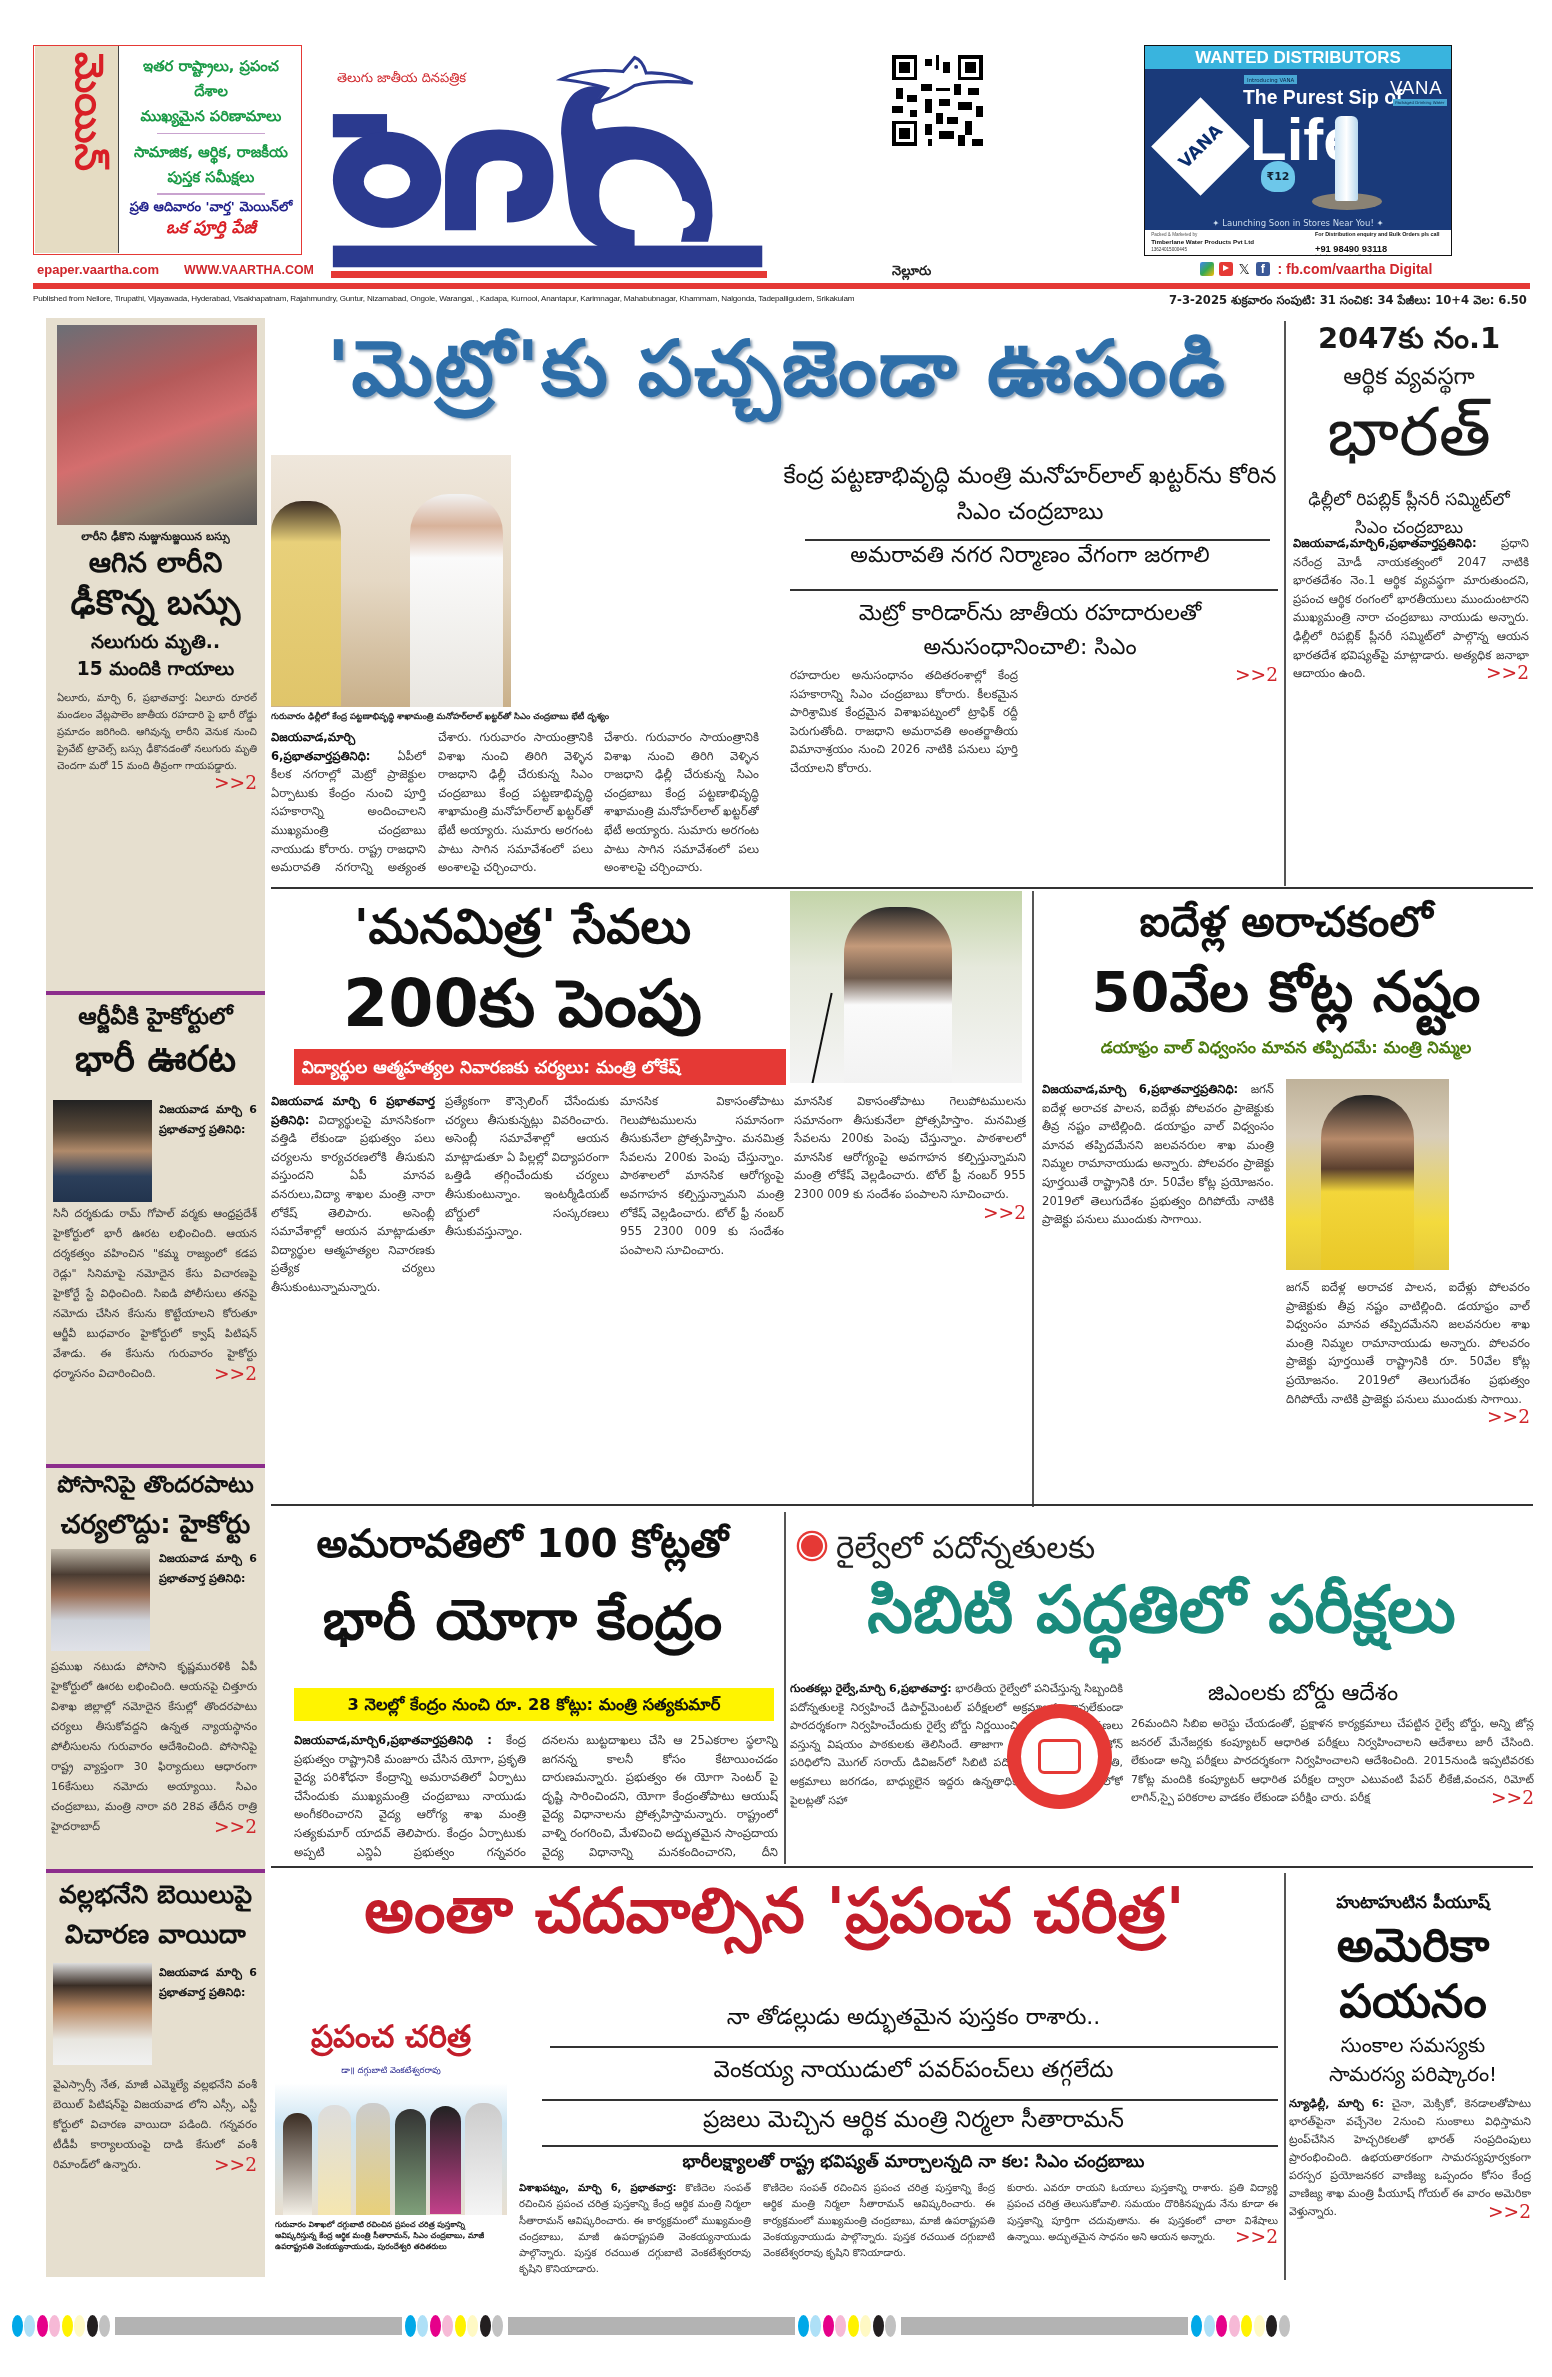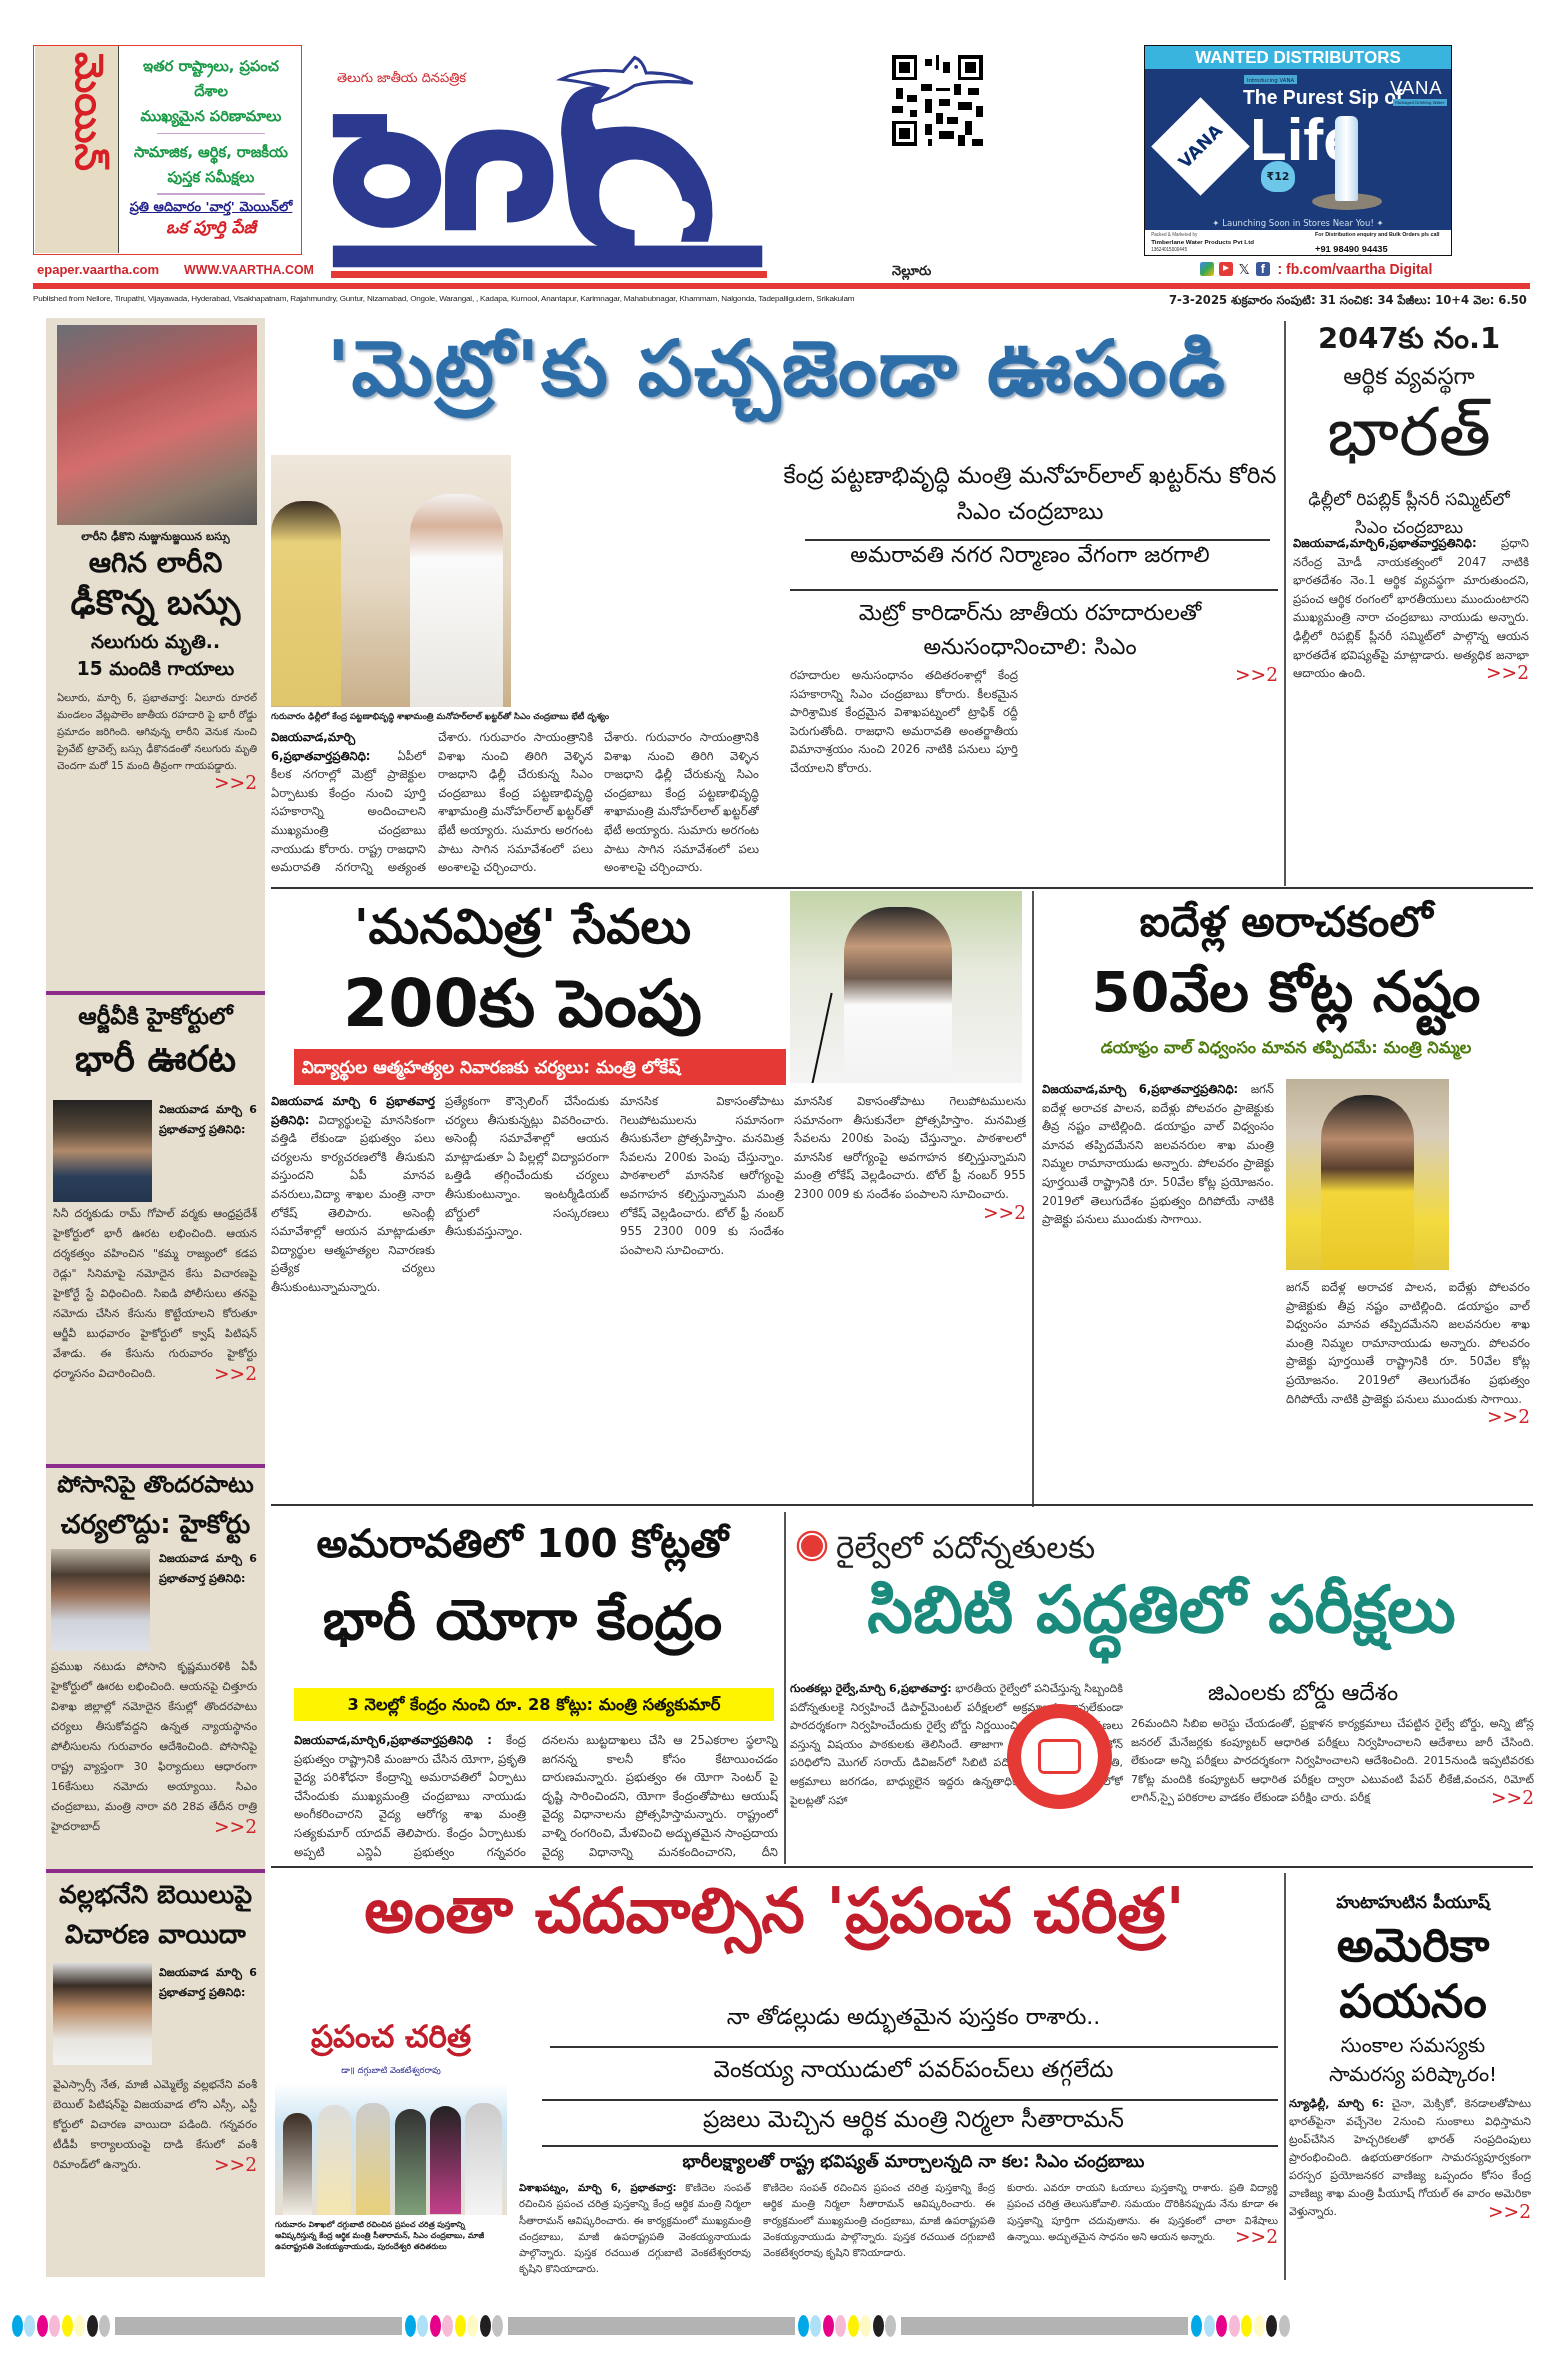--- a/index.html
+++ b/index.html
@@ -10,21 +10,21 @@
   .body-text b { color: #111; }
   .more { color: #d0262b; font-family: "DejaVu Serif", serif; font-size: 18.6px; float: right; }
 
   
   #promo-box { left: 33px; top: 45px; width: 269px; height: 210px; border: 1.5px solid #e53935; background: #fff; }
   #promo-side { left: 35px; top: 46px; width: 84px; height: 207px; background: #e5dcc3; border-right: 1.5px solid #444; overflow: hidden; }
   #promo-side .vt { position:absolute; left: 6.2px; top: 6.2px; width: 194px; height: 70px; transform: rotate(90deg) translate(0,-71px); transform-origin: top left; color:#d91f26; font-weight: bold; font-size: 39px; white-space: nowrap; }
   #promo-lines { left: 124px; top: 53px; width: 174px; text-align: center; }
   #promo-lines .g { color: #1a9a46; font-size: 14.7px; line-height: 25px; font-weight: bold; }
   #promo-lines .sep { width: 108px; height: 1.5px; background: #c9a3cf; margin: 4.6px auto; }
-  #promo-lines .n { color: #1f1f8a; font-size: 13px; font-weight: bold; margin-top: 3.1px; text-decoration: underline; }
+  #promo-lines .n { color: #1f1f8a; font-size: 13px; font-weight: bold; margin-top: 3.1px; }
   #promo-lines .r { color: #d91f26; font-size: 17px; font-weight: bold; font-style: italic; }
   #epaper-link { left: 37px; top: 262px; color: #d0262b; font-weight: bold; font-size: 13px; font-family: "Liberation Sans", sans-serif; }
   #www-link { left: 184px; top: 263px; color: #d0262b; font-weight: bold; font-size: 12.4px; font-family: "Liberation Sans", sans-serif; }
 
   #tagline { left: 337px; top: 70px; color: #d0262b; font-size: 13px; }
   #logo-svg { left: 329px; top: 48px; }
   #logo-underline { left: 331px; top: 271px; width: 436px; height: 7px; background: #e53935; }
 
   #qr { left: 892px; top: 54px; width: 91px; height: 93px; }
   #edition { left: 892px; top: 263px; font-size: 13px; font-weight: bold; color: #222; }
@@ -196,21 +196,21 @@
   <div class="vana-sub">Packaged Drinking Water</div>
   <div class="heart"><span>₹12</span></div>
   <div class="rock"></div>
   <div class="bottle"></div>
   <div class="launch">✦ Launching Soon in Stores Near You! ✦</div>
   <div class="foot">
     <div class="pk">Packed &amp; Marketed by</div>
     <div class="co">Timberlane Water Products Pvt Ltd</div>
     <div class="fs">13624015000445</div>
     <div class="enq">For Distribution enquiry and Bulk Orders pls call</div>
-    <div class="ph">+91 98490 94435</div>
+    <div class="ph">+91 98490 93118</div>
     <div class="em">timberlanewaterproducts@gmail.com</div>
   </div>
 </div>
 
 <div class="abs" id="social">
   <span class="ic" style="background:linear-gradient(135deg,#4285f4,#34a853,#fbbc05);"></span>
   <span class="ic" style="background:#e53935;position:relative;">
       <span style="position:absolute;left:4.6px;top:3.1px;border-left:6.2px solid #fff;border-top:3.9px solid transparent;border-bottom:3.9px solid transparent;"></span>
     </span>
   <span class="ic" style="font-size:14px;line-height:14px;text-align:center;font-family:'DejaVu Sans',sans-serif;">𝕏</span>

